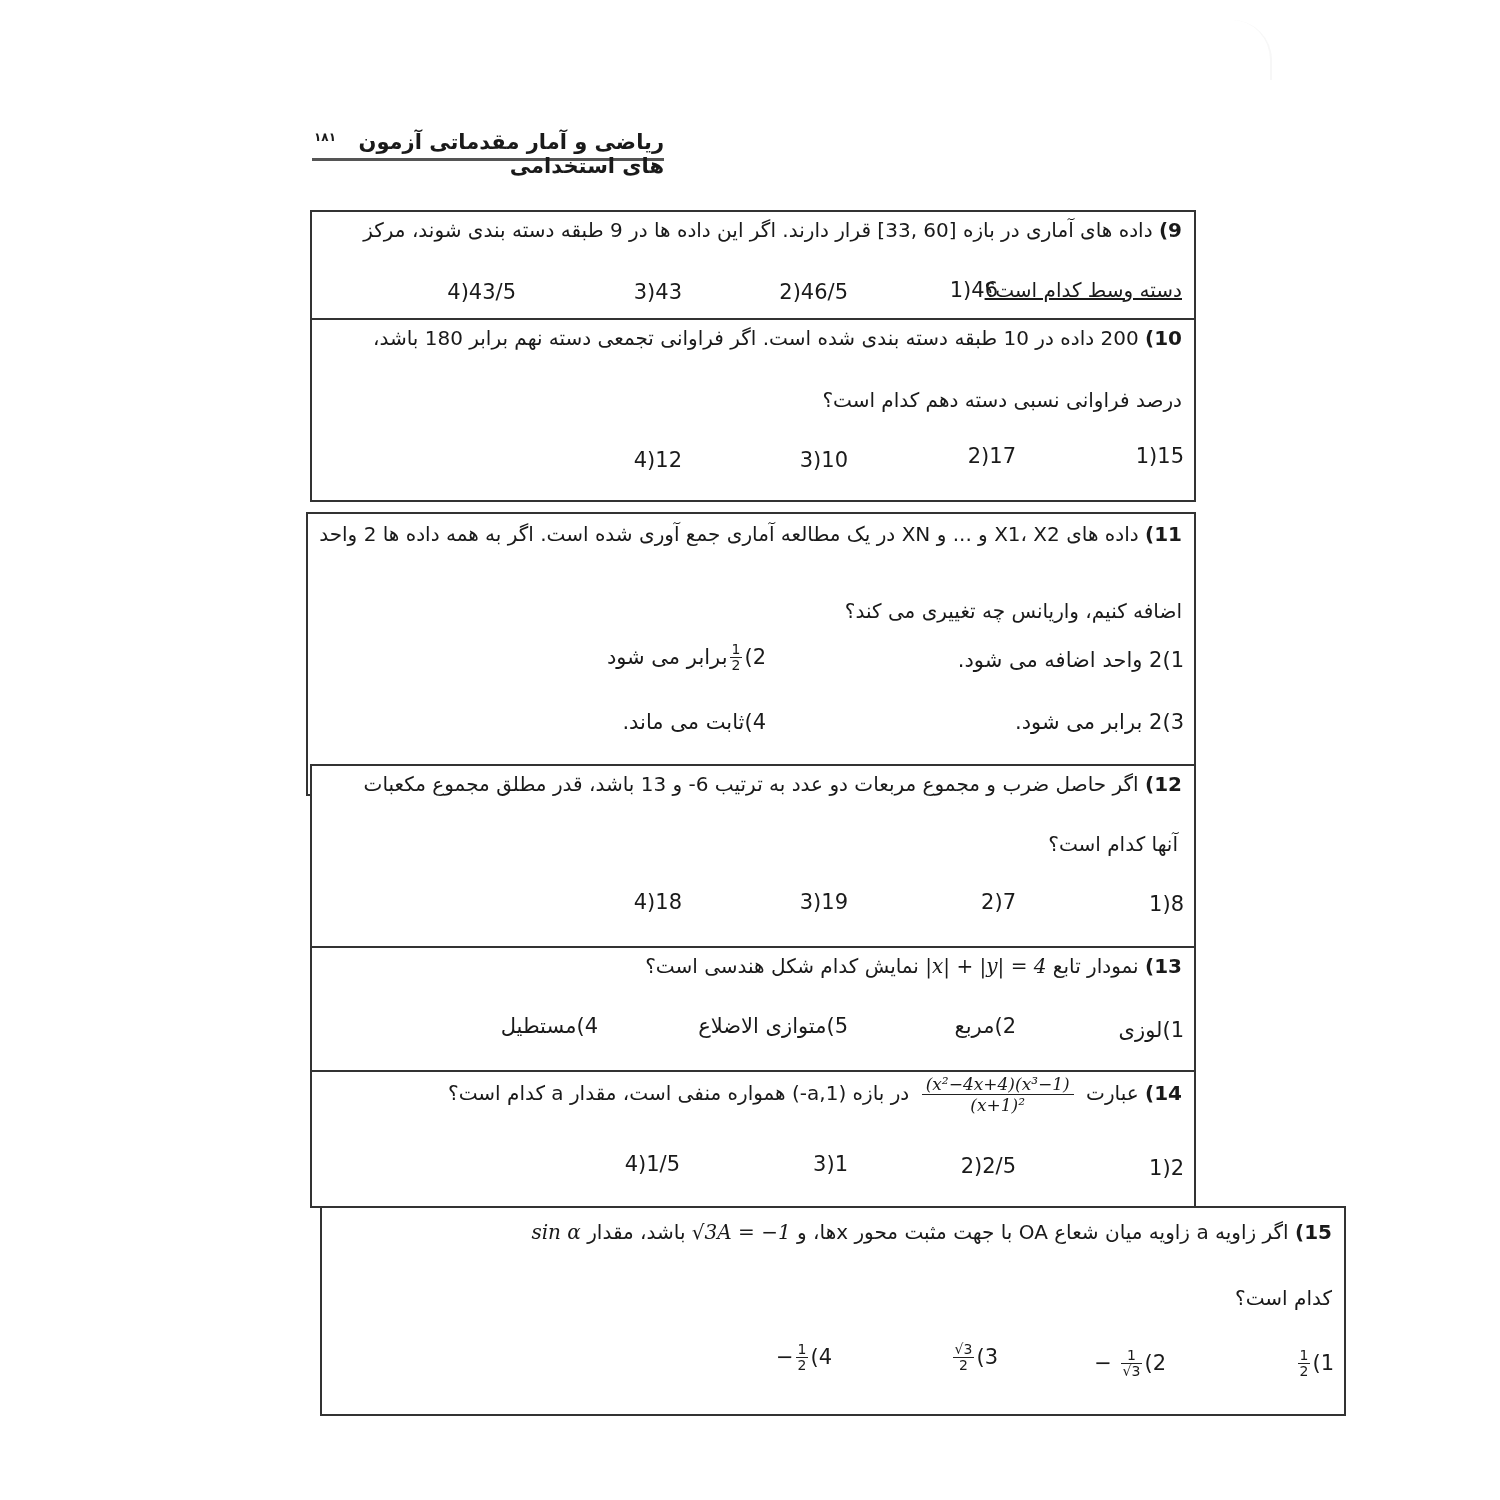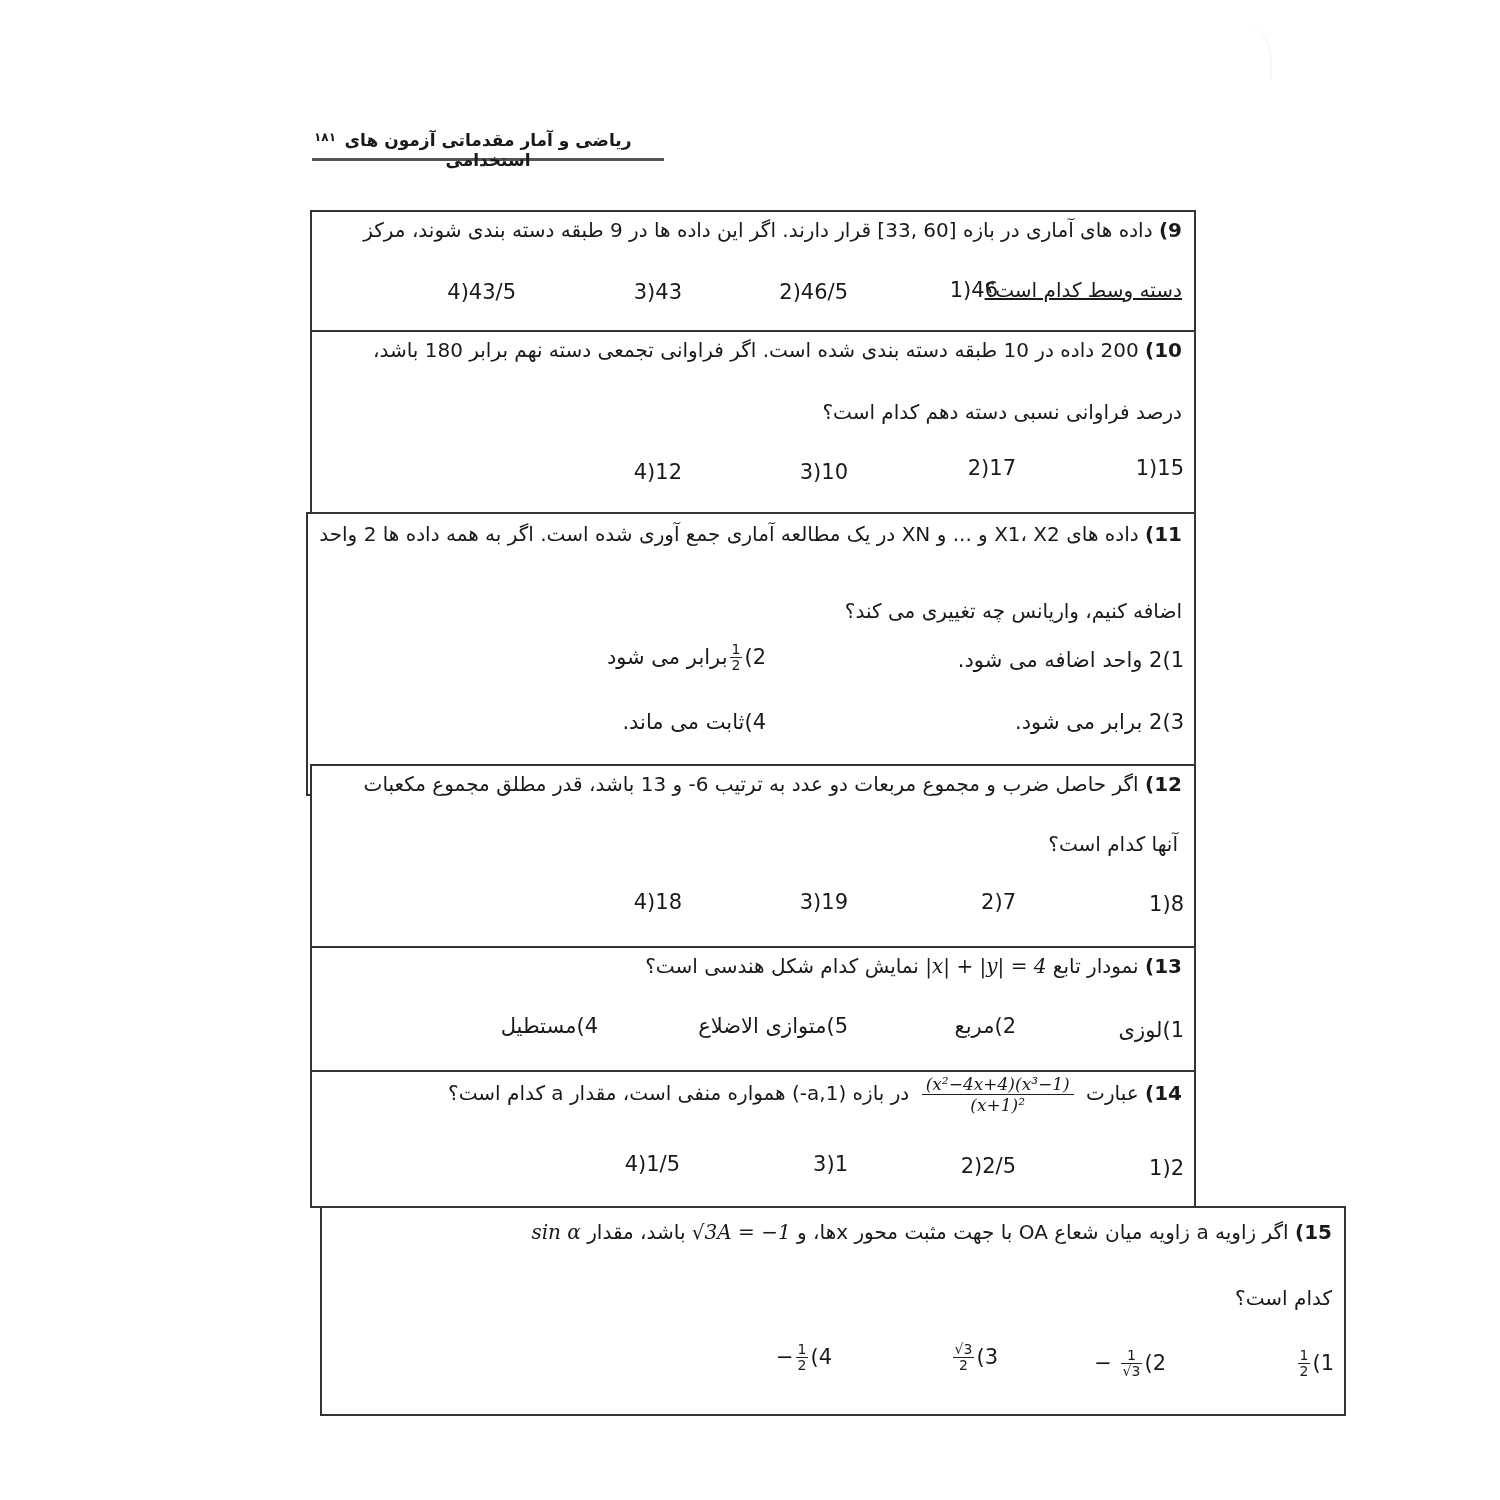--- a/index.html
+++ b/index.html
@@ -1,20 +1,20 @@
 <!DOCTYPE html>
 <html><head>
 <meta charset="utf-8">
 <style>
   html, body { margin:0; padding:0; background:#ffffff; }
   body { width:1500px; height:1500px; position:relative; overflow:hidden;
          font-family:"DejaVu Sans", sans-serif; color:#1a1a1a; }
   .page-header { position:absolute; left:312px; top:128px; width:352px; height:30px;
                  border-bottom:3px solid #555; direction:rtl; }
-  .page-header .title { position:absolute; right:0; top:2px; font-size:17px; font-weight:bold;text-align:center; }
+  .page-header .title { position:absolute; right:0; top:2px; font-size:21px; font-weight:bold; }
   .page-header .num { position:absolute; left:2px; top:2px; font-size:12px; font-weight:bold; }
   .corner-mark { position:absolute; left:1230px; top:20px; width:40px; height:60px;
                  border-right:2px solid #f2f2f2; border-top-right-radius:40px; opacity:.6; }
   .box { position:absolute; left:310px; width:886px; border:2px solid #333;
          direction:rtl; box-sizing:border-box; background:#fff; }
   .q { position:absolute; right:12px; font-size:20px; white-space:nowrap; }
   .opt { position:absolute; font-size:21px; white-space:nowrap; direction:rtl; }
   .frac { display:inline-block; vertical-align:middle; text-align:center; font-size:14px; line-height:15px; margin:0 2px; }
   .frac .n { display:block; border-bottom:1px solid #222; padding:0 2px; }
   .frac .d { display:block; padding:0 2px; }
@@ -39,21 +39,21 @@
     <b>9)</b>
     <span>داده های آماری در بازه [60 ,33] قرار دارند. اگر این داده ها در 9 طبقه دسته بندی شوند، مرکز</span>
   </div>
   <div class="q" style="top:66px;text-decoration:underline;">دسته وسط کدام است؟</div>
   <div class="opt" style="right:196px;top:66px;">46(1</div>
   <div class="opt" style="right:346px;top:68px;margin-left:24px;">46/5(2</div>
   <div class="opt" style="right:512px;top:68px;">43(3</div>
   <div class="opt" style="right:678px;top:68px;">43/5(4</div>
 </div>
 
-<div class="box" style="top:330px;height:184px;">
+<div class="box" style="top:318px;height:184px;">
   <div class="q" style="top:6px;">
     <b>10)</b>
     <span>200 داده در 10 طبقه دسته بندی شده است. اگر فراوانی تجمعی دسته نهم برابر 180 باشد،</span>
   </div>
   <div class="q" style="top:68px;">درصد فراوانی نسبی دسته دهم کدام است؟</div>
   <div class="opt" style="right:10px;top:124px;">15(1</div>
   <div class="opt" style="right:178px;top:124px;">17(2</div>
   <div class="opt" style="right:346px;top:128px;">10(3</div>
   <div class="opt" style="right:512px;top:128px;">12(4</div>
 </div>

